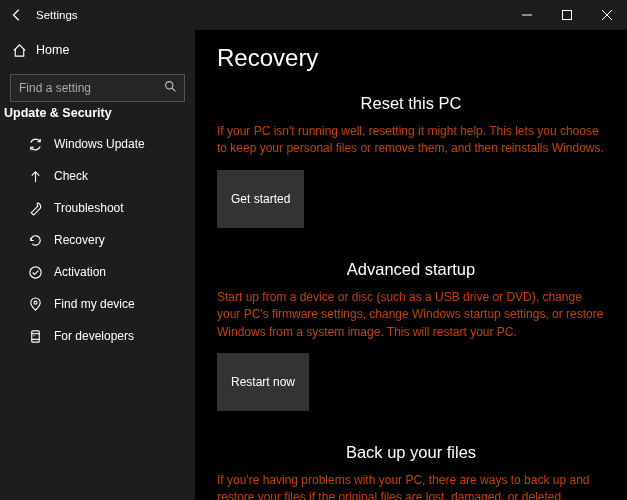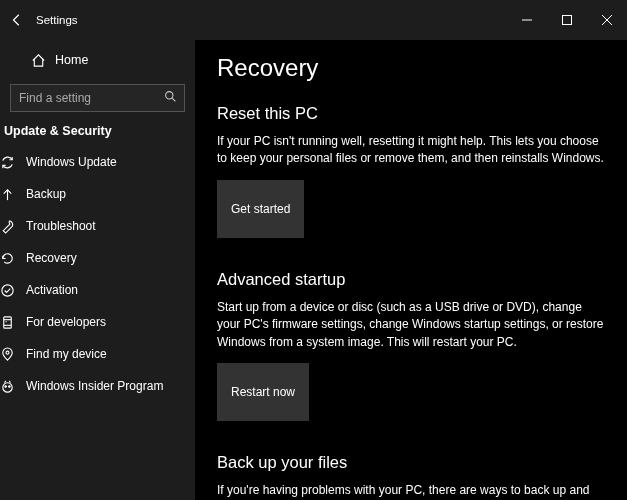--- a/index.html
+++ b/index.html
@@ -5,45 +5,45 @@
   * { margin: 0; padding: 0; box-sizing: border-box; }
   body {
     width: 627px; height: 500px;
     background: #000; color: #fff;
     font-family: "Segoe UI", Arial, sans-serif;
     font-size: 13px;
     overflow: hidden;
     display: flex; flex-direction: column;
   }
   .titlebar {
-    height: 40px; display: flex; align-items: center;
+    height: 30px; display: flex; align-items: center;
     padding-left: 10px; background: #1d1d1d;
   }
   .titlebar .back { width: 18px; text-align: center; font-size: 14px; margin-right: 8px; cursor: pointer; }
   .titlebar .title { font-size: 11.5px; }
   .titlebar .spacer { flex: 1; }
   .titlebar .winbtn { width: 40px; height: 30px; display: flex; align-items: center; justify-content: center; cursor: pointer; font-size: 11px; }
   .body { flex: 1; display: flex; overflow: hidden; }
   .sidebar { width: 195px; background: #1d1d1d; display: flex; flex-direction: column; padding-top: 4px; }
-  .nav-row { display: flex; align-items: center; height: 32px; padding-left: 12px; cursor: pointer; margin-left: 19px; }
+  .nav-row { display: flex; align-items: center; height: 32px; padding-left: 12px; cursor: pointer; }
   .nav-row .icon { width: 24px; display: flex; justify-content: flex-start; }
   .nav-row .label { font-size: 12.5px; }
-  .searchwrap { margin: 8px 10px 10px 10px; position: relative; }
+  .searchwrap { margin: 8px 10px 2px 10px; position: relative; }
   .search { width: 100%; height: 28px; background: #252525; border: 1px solid #535353; color: #ccc; padding: 0 28px 0 8px; font-size: 12px; outline: none; }
   .search::placeholder { color: #aaa; }
   .searchicon { position: absolute; right: 8px; top: 6px; color: #ccc; font-size: 12px; pointer-events: none; }
   .cat-header { padding: 2px 12px 8px 4px; font-size: 12.5px; font-weight: 600; }
   .nav-list { flex: 1; }
-  .nav-item { display: flex; align-items: center; height: 32px; padding-left: 0; cursor: pointer; }
+  .nav-item { display: flex; align-items: center; height: 32px; padding-left: 28px; cursor: pointer; }
   .nav-item .icon { width: 26px; display: flex; justify-content: flex-start; }
   .nav-item .label { font-size: 12px; }
   .main { flex: 1; background: #000; padding: 10px 22px 0 22px; overflow-y: auto; }
   .main h1 { font-size: 24px; font-weight: 400; margin-bottom: 22px; margin-top: 4px; }
-  .section h2 { font-size: 16.5px; font-weight: 400; margin-bottom: 10px; }
-  .section p { font-size: 12px; color: #ffffff; line-height: 1.45; margin-bottom: 12px; max-width: 420px; }
+  .section h2 { font-size: 16.5px; font-weight: 400; margin-bottom: 10px; text-align: center; }
+  .section p { font-size: 12px; color: #c2410c; line-height: 1.45; margin-bottom: 12px; max-width: 420px; }
   .section { margin-bottom: 32px; }
   .btn { display: inline-block; background: #333; color: #fff; border: none; padding: 22px 14px; font-size: 12px; cursor: pointer; }
   .link { color: #0099e6; font-size: 16px; cursor: pointer; display: block; margin-bottom: 24px; }
   svg { display: block; }
   .main::-webkit-scrollbar { width: 0; }
 </style>
 </head>
 <body>
 
 <div class="titlebar">
@@ -108,21 +108,21 @@
 
 
       <div class="nav-item">
         <span class="icon">
           <svg width="15" height="15" viewBox="0 0 16 16" stroke="#fff" stroke-width="1.2" fill="none">
               <line x1="8" y1="14" x2="8" y2="3"></line>
               <path d="M4 7 L8 3 L12 7"></path>
               <line x1="3" y1="1.5" x2="13" y2="1.5" stroke-width="0"></line>
             </svg>
         </span>
-        <span class="label">Backup</span>
+        <span class="label">Check</span>
       </div>
 
       <div class="nav-item">
         <span class="icon">
           <svg width="15" height="15" viewBox="0 0 16 16" stroke="#fff" stroke-width="1.2" fill="none">
               <path d="M10 2 a4 4 0 0 1 3 6 l-7 7 l-2.5 -2.5 l7 -7 a4 4 0 0 1 -0.5 -3.5"></path>
             </svg>
         </span>
         <span class="label">Troubleshoot</span>
       </div>
@@ -138,56 +138,44 @@
       </div>
 
       <div class="nav-item">
         <span class="icon">
           <svg width="15" height="15" viewBox="0 0 16 16" stroke="#fff" stroke-width="1.2" fill="none">
               <circle cx="8" cy="8" r="6"></circle>
               <path d="M5 8 l2 2 l4 -4"></path>
             </svg>
         </span>
         <span class="label">Activation</span>
+      </div>
+
+      <div class="nav-item">
+        <span class="icon">
+          <svg width="15" height="15" viewBox="0 0 16 16" stroke="#fff" stroke-width="1.2" fill="none">
+              <path d="M8 14 c-3 -3 -5 -5.5 -5 -8 a5 5 0 0 1 10 0 c0 2.5 -2 5 -5 8 Z"></path>
+              <circle cx="8" cy="6" r="1.6"></circle>
+            </svg>
+        </span>
+        <span class="label">Find my device</span>
       </div>
 
       <div class="nav-item">
         <span class="icon">
           <svg width="15" height="15" viewBox="0 0 16 16" stroke="#fff" stroke-width="1.2" fill="none">
               <rect x="4" y="2" width="8" height="12" rx="1"></rect>
               <line x1="4" y1="5" x2="12" y2="5"></line>
               <line x1="4" y1="11" x2="12" y2="11"></line>
               <line x1="6" y1="7" x2="7" y2="7"></line>
             </svg>
         </span>
         <span class="label">For developers</span>
       </div>
 
-      <div class="nav-item">
-        <span class="icon">
-          <svg width="15" height="15" viewBox="0 0 16 16" stroke="#fff" stroke-width="1.2" fill="none">
-              <path d="M8 14 c-3 -3 -5 -5.5 -5 -8 a5 5 0 0 1 10 0 c0 2.5 -2 5 -5 8 Z"></path>
-              <circle cx="8" cy="6" r="1.6"></circle>
-            </svg>
-        </span>
-        <span class="label">Find my device</span>
-      </div>
-
-      <div class="nav-item">
-        <span class="icon">
-          <svg width="15" height="15" viewBox="0 0 16 16" stroke="#fff" stroke-width="1.2" fill="none">
-              <ellipse cx="8" cy="9" rx="5" ry="5"></ellipse>
-              <circle cx="6" cy="8" r="0.8" fill="#fff"></circle>
-              <circle cx="10" cy="8" r="0.8" fill="#fff"></circle>
-              <line x1="5" y1="4" x2="6" y2="2"></line>
-              <line x1="11" y1="4" x2="10" y2="2"></line>
-            </svg>
-        </span>
-        <span class="label">Windows Insider Program</span>
-      </div>
 
     </div>
   </div>
 
   <div class="main">
     <h1>Recovery</h1>
 
     <div class="section">
       <h2>Reset this PC</h2>
       <p>If your PC isn't running well, resetting it might help. This lets you choose to keep your personal files or remove them, and then reinstalls Windows.</p>

